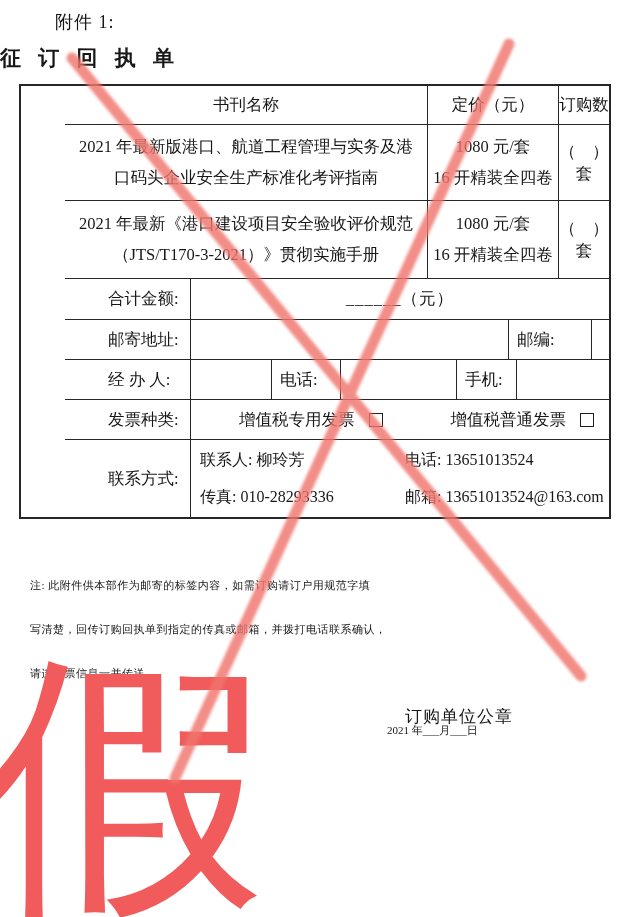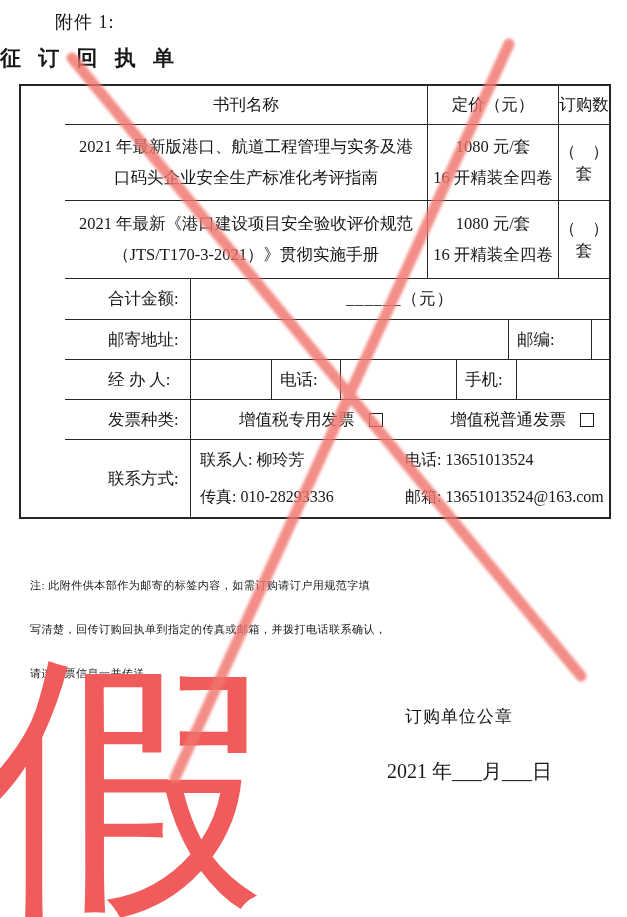--- a/index.html
+++ b/index.html
@@ -28,21 +28,21 @@
   .sublabel { padding-left:8px; }
   .totalval { padding-left:155px; letter-spacing:1px; }
   .invoice-content { display:flex; align-items:center; padding-left:48px; gap:10px; }
   .invoice-gap { width:48px; }
   .checkbox { display:inline-block; width:14px; height:14px; border:1.5px solid #1d1d1d; margin-left:4px; }
   .contact-grid { display:grid; grid-template-columns:205px auto; row-gap:16px;
                   padding-left:9px; font-size:16px; width:100%; }
   .note { position:absolute; left:30px; top:563px; width:580px; font-size:11px;
           line-height:44px; letter-spacing:0.5px; }
   .stamp-hint { position:absolute; left:405px; top:681px; font-size:17px; letter-spacing:1px;margin-top:24px; }
-  .date-line { position:absolute; left:387px; top:723px; font-size:20px;margin-top:35px; }
+  .date-line { position:absolute; left:387px; top:723px; font-size:11px; }
   .fake-char { position:absolute; left:-16px; top:648px; font-size:285px; line-height:1;
                font-family:"Liberation Serif","DejaVu Serif",serif; z-index:3; }
   .cross-svg { position:absolute; left:0; top:0; z-index:4; pointer-events:none; }
 </style>
 </head>
 <body>
 
 <div class="page">
 
   <div class="attachment">附件 1:</div>

